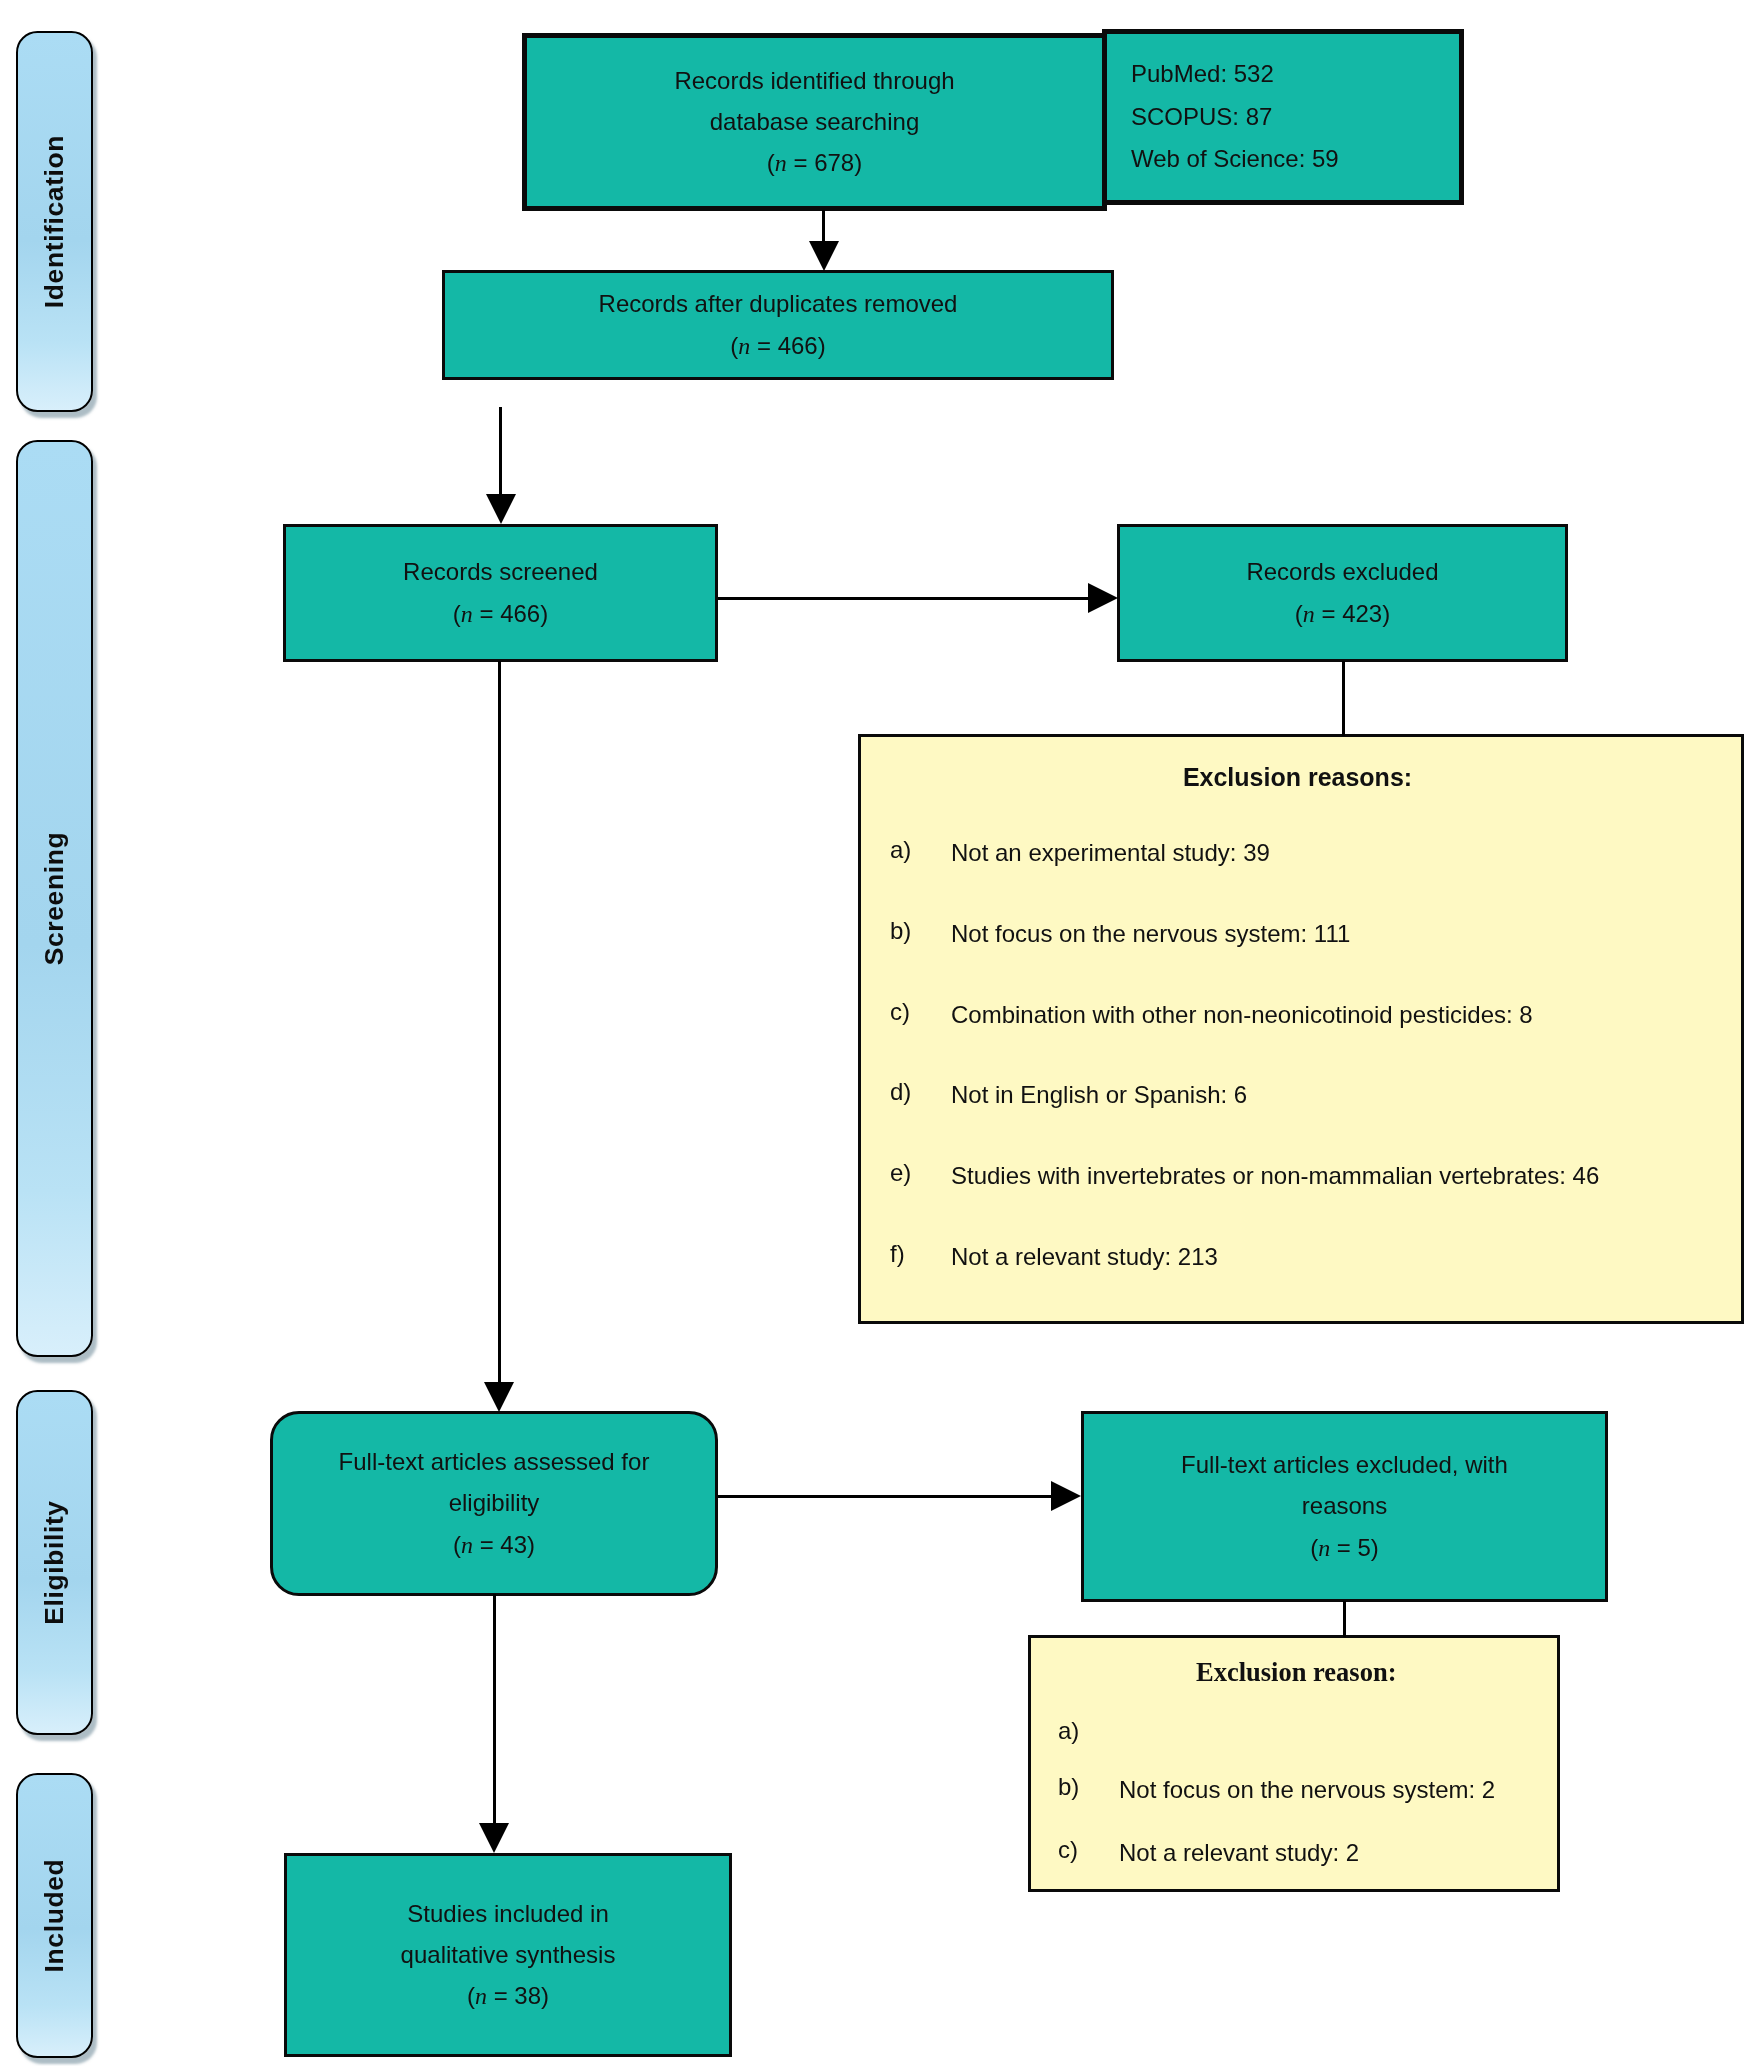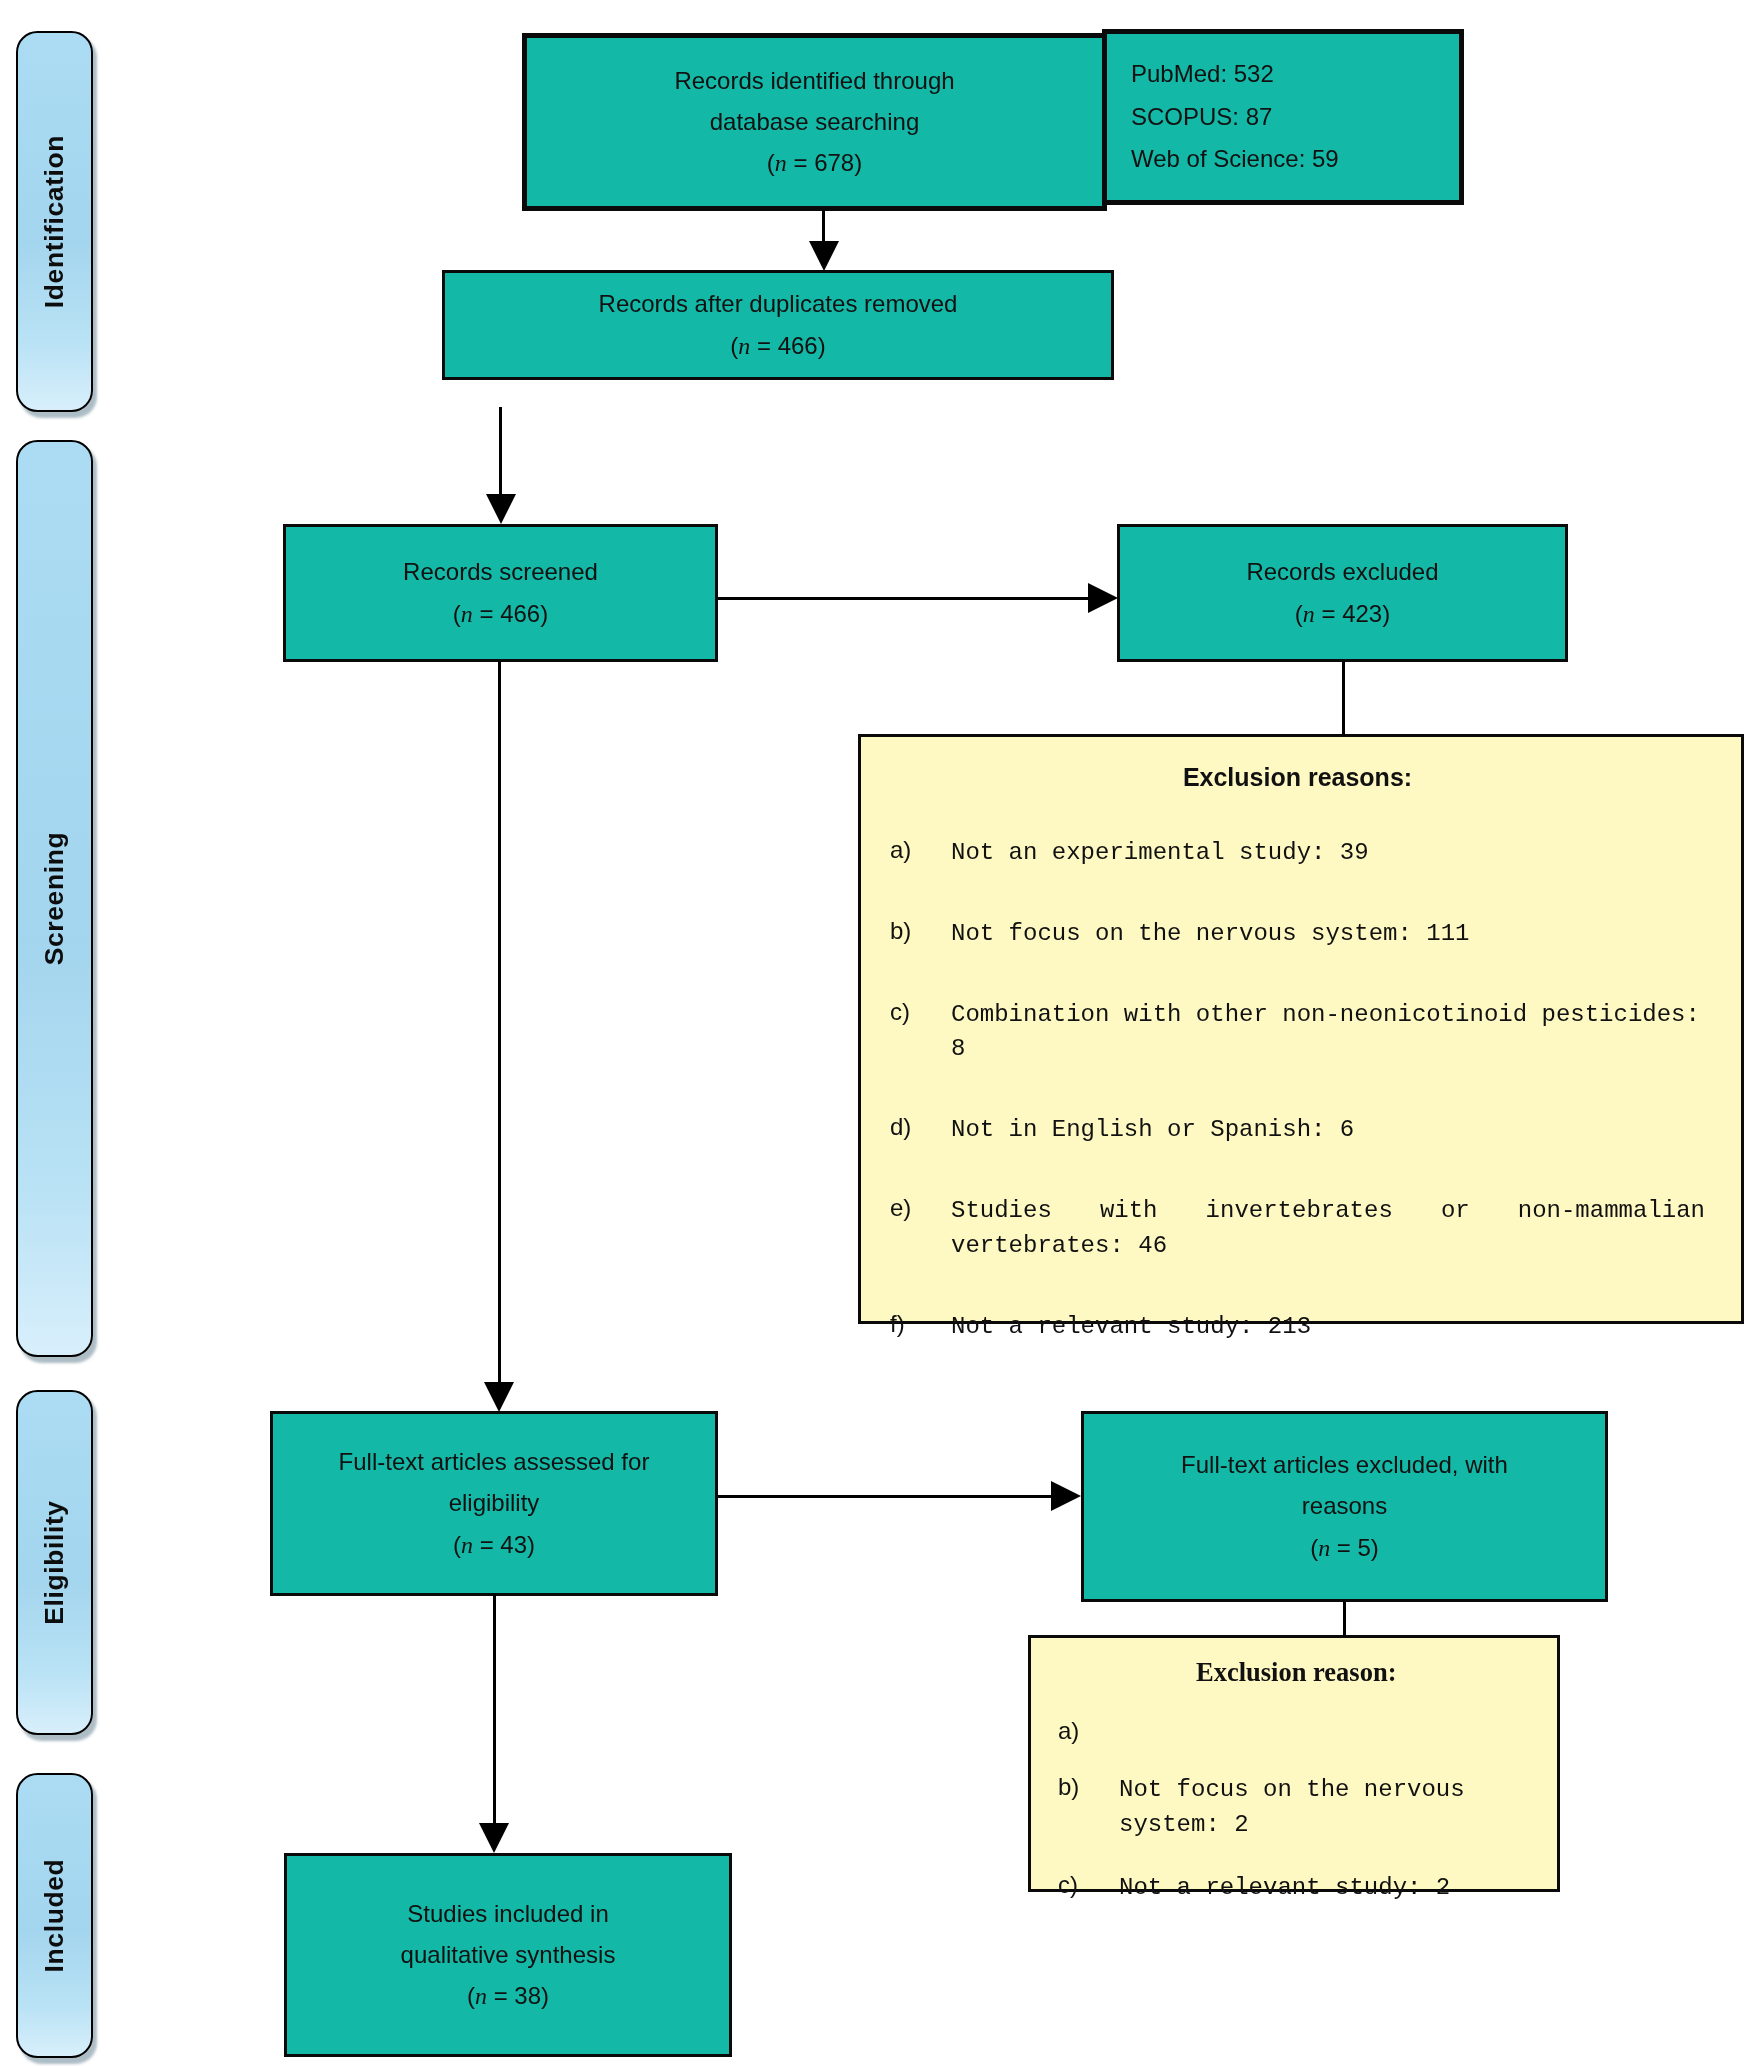--- a/index.html
+++ b/index.html
@@ -42,21 +42,21 @@
     font-size:24px;color:#111;
   }
   .rbox .rtitle{
     text-align:center;font-weight:bold;display:block;
   }
   .rtitle.sans{font-family:"Liberation Sans","DejaVu Sans",sans-serif;font-size:25px;}
   .rtitle.serif{font-family:"Liberation Serif","DejaVu Serif",serif;font-size:26.5px;}
   .rlist{display:flex;flex-direction:column;}
   .ritem{display:flex;align-items:flex-start;}
   .ritem .key{flex:0 0 61px;text-align:left;}
-  .ritem .txt{flex:1 1 auto;text-align:left;line-height:1.45;font-family:Liberation Mono, monospace;}
+  .ritem .txt{flex:1 1 auto;text-align:left;line-height:1.45;}
   .ritem .txt.justify{text-align:justify;}
   
   .line{position:absolute;background:#000;}
   .vline{width:3.4px;}
   .hline{height:3.4px;}
   .arr-down{
     position:absolute;width:0;height:0;
     border-left:15.2px solid transparent;border-right:15.2px solid transparent;
     border-top:30.5px solid #000;
   }
@@ -133,21 +133,21 @@
         <span class="key">e)</span>
         <span class="txt justify">Studies with invertebrates or non-mammalian vertebrates: 46</span>
       </div>
       <div class="ritem">
         <span class="key">f)</span>
         <span class="txt">Not a relevant study: 213</span>
       </div>
     </div>
   </div>
 
-  <div class="fbox" style="left:270px;top:1411px;width:448px;height:185px;">
+  <div class="fbox" style="left:270px;top:1411px;width:448px;height:185px;border-radius:29px;">
     <div class="lbl" style="max-width:339px;">Full-text articles assessed for eligibility</div>
     <div class="n-line">(<i>n</i> = 43)</div>
   </div>
 
   <div class="fbox" style="left:1081px;top:1411px;width:527px;height:191px;">
     <div class="lbl" style="max-width:418px;">Full-text articles excluded, with reasons</div>
     <div class="n-line">(<i>n</i> = 5)</div>
   </div>
 
   <div class="rbox" style="left:1028px;top:1635px;width:532px;height:257px;padding:19px 22.6px 11.3px 27px;">

